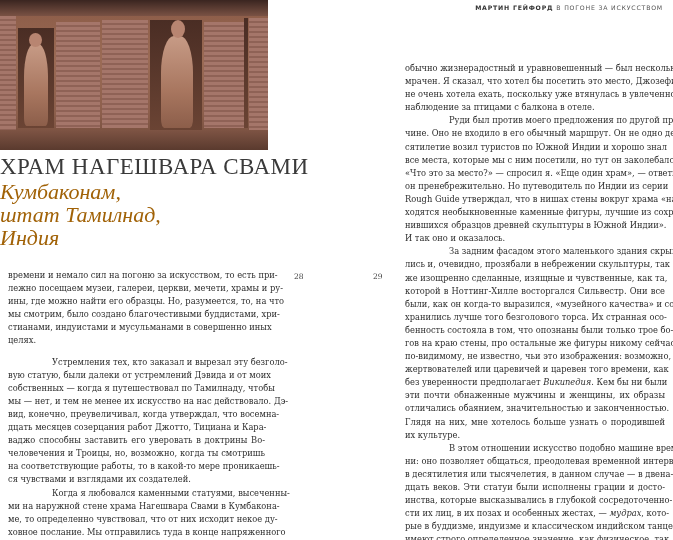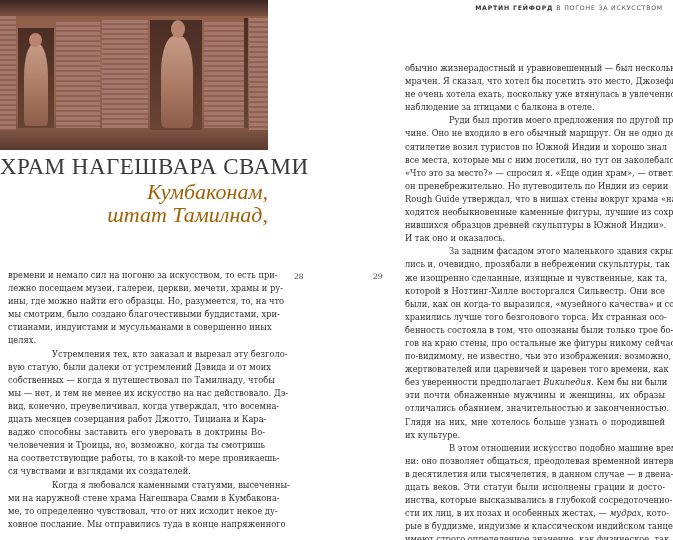--- a/index.html
+++ b/index.html
@@ -7,21 +7,21 @@
          font-family:"DejaVu Serif", "Liberation Serif", serif; color:#2b2b2b; }
   .photo { position:absolute; left:0; top:0; width:268px; height:150px; overflow:hidden;
            background:linear-gradient(180deg,#8a5a46 0%,#9b6b55 40%,#8d5f4c 75%,#6c4737 100%); }
   .photo .niche { position:absolute; background:linear-gradient(180deg,#4a2d24,#6b4434); }
   .photo .pillar { position:absolute; background:repeating-linear-gradient(180deg,#a5766a 0 3px,#8f6256 3px 5px); }
   .photo .statue { position:absolute; border-radius:40% 40% 10% 10%; background:linear-gradient(180deg,#c79b86,#a8765f 60%,#8c5e4a); }
   .photo .head { position:absolute; border-radius:50%; background:#b88571; }
   .photo .top { position:absolute; left:0; right:0; top:0; height:16px; background:linear-gradient(180deg,#3a2520,#7a5244); }
   .photo .base { position:absolute; left:0; right:0; bottom:0; height:20px; background:linear-gradient(180deg,#7e5444,#5a3a2e); }
 
-  .title-block { position:absolute; left:0; width:268px; top:154px; text-align:right; }
+  .title-block { position:absolute; left:0; width:268px; top:154px; text-align:left; }
   .title-main { font-family:"Liberation Serif", "DejaVu Serif", serif; font-size:23px; letter-spacing:0.5px; color:#3a3a3a; line-height:26px; white-space:nowrap; }
   .title-sub { font-family:"Liberation Serif", "DejaVu Serif", serif; font-style:italic; font-size:22px; color:#a16207; line-height:23px; }
 
   .running-head { position:absolute; right:10px; top:4px; font-family:"DejaVu Sans", "Liberation Sans", sans-serif; font-size:6.2px; letter-spacing:0.8px; color:#555; }
   .running-head b { font-weight:bold; color:#333; margin-right:3px; }
 
   .col { position:absolute; font-size:8.3px; line-height:13.1px; text-align:justify; color:#2e2e2e; }
   .col-left { left:8px; top:269px; width:257px; }
   .col-right { left:405px; top:62px; width:260px; }
   .col p { margin:0; }
@@ -50,40 +50,41 @@
   <div class="pillar" style="left:204px;top:22px;width:40px;height:106px;"></div>
   <div class="niche" style="left:244px;top:18px;width:4px;height:110px;"></div>
   <div class="pillar" style="left:249px;top:18px;width:19px;height:112px;"></div>
   <div class="base"></div>
 </div>
 
 <div class="title-block">
   <div class="title-main">ХРАМ НАГЕШВАРА СВАМИ</div>
   <div class="title-sub">Кумбаконам,</div>
   <div class="title-sub">штат Тамилнад,</div>
+  <div class="title-sub">Индия</div>
 </div>
 
 <div class="running-head">
   <b>МАРТИН ГЕЙФОРД</b><span>В ПОГОНЕ ЗА ИСКУССТВОМ</span>
 </div>
 
 <div class="page-num pn-left">28</div>
 <div class="page-num pn-right">29</div>
 
 <div class="col col-left" id="col-left">
     <p>
       <span class="line">времени и немало сил на погоню за искусством, то есть при-</span>
       <span class="line">лежно посещаем музеи, галереи, церкви, мечети, храмы и ру-</span>
       <span class="line">ины, где можно найти его образцы. Но, разумеется, то, на что</span>
       <span class="line">мы смотрим, было создано благочестивыми буддистами, хри-</span>
       <span class="line">стианами, индуистами и мусульманами в совершенно иных</span>
       <span class="line last">целях.</span>
     </p>
     <p>
-      <span class="line" style="padding-left: 44px;">Устремления тех, кто заказал и вырезал эту безголо-</span>
+      <span class="line" style="padding-left: 44px; margin-top: 8px;">Устремления тех, кто заказал и вырезал эту безголо-</span>
       <span class="line">вую статую, были далеки от устремлений Дэвида и от моих</span>
       <span class="line">собственных — когда я путешествовал по Тамилнаду, чтобы</span>
       <span class="line">мы — нет, и тем не менее их искусство на нас действовало. Дэ-</span>
       <span class="line">вид, конечно, преувеличивал, когда утверждал, что восемна-</span>
       <span class="line">дцать месяцев созерцания работ Джотто, Тициана и Кара-</span>
       <span class="line">ваджо способны заставить его уверовать в доктрины Во-</span>
       <span class="line">человечения и Троицы, но, возможно, когда ты смотришь</span>
       <span class="line">на соответствующие работы, то в какой-то мере проникаешь-</span>
       <span class="line last">ся чувствами и взглядами их создателей.</span>
     </p>

